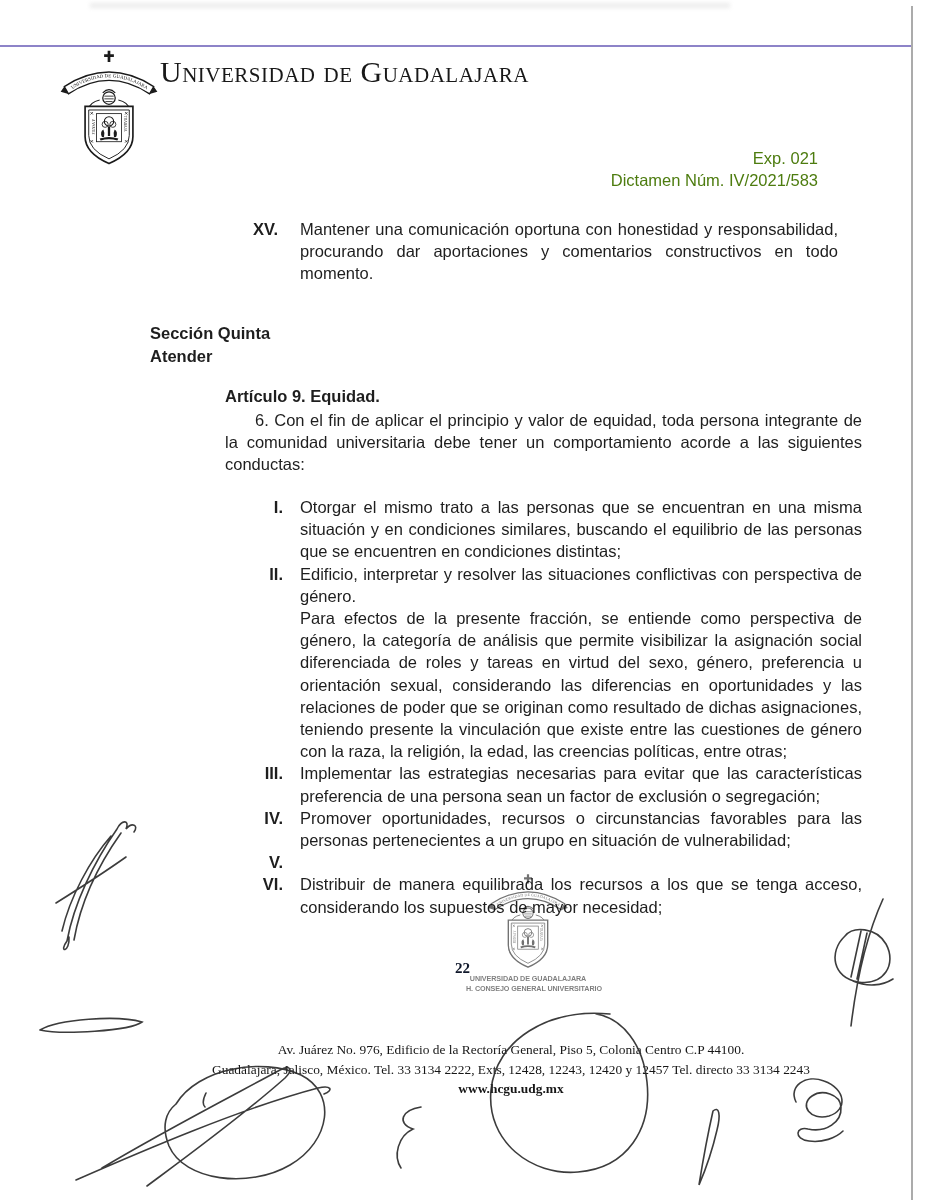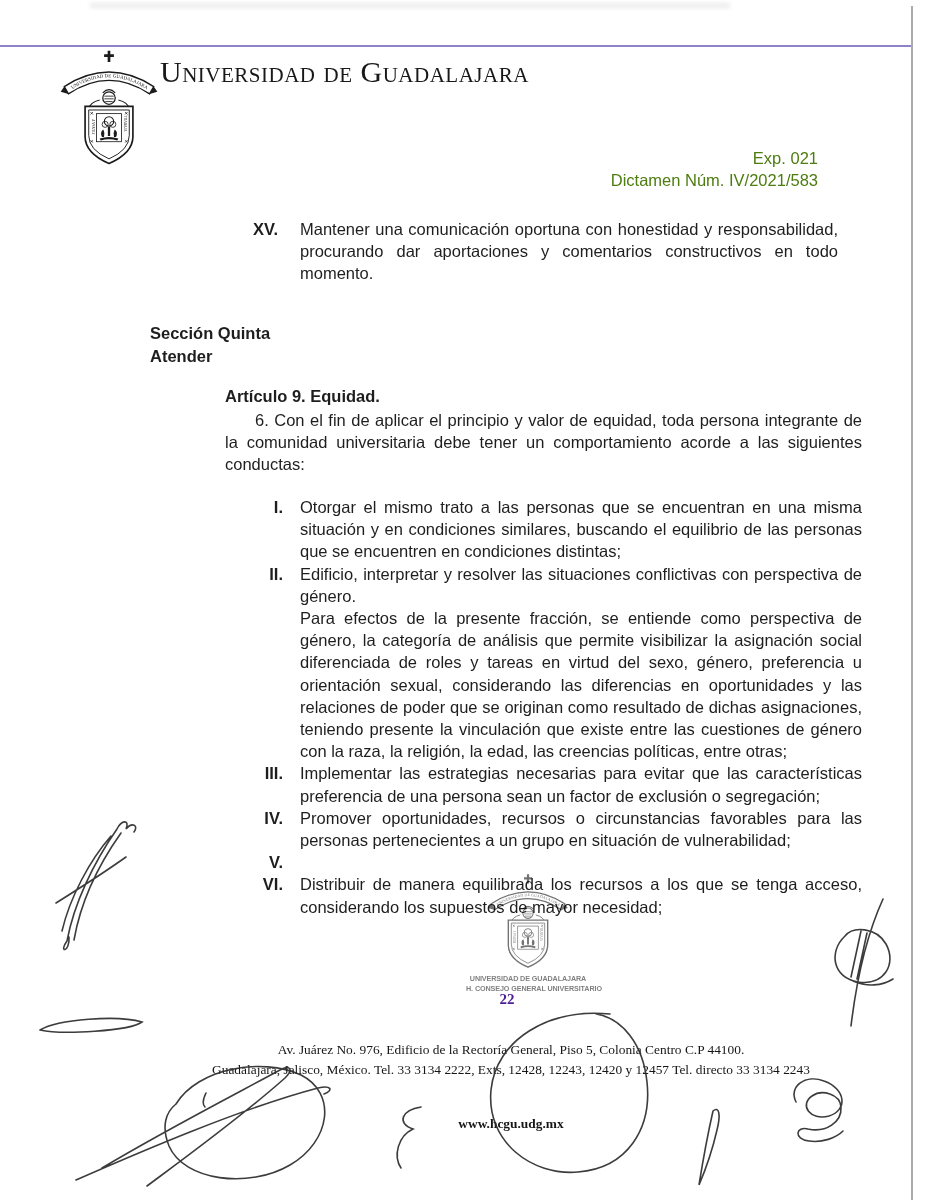--- a/index.html
+++ b/index.html
@@ -38,25 +38,25 @@
   .li .num{flex:0 0 58px;padding-right:17px;text-align:right;font-weight:bold;}
   .li .txt{flex:1;}
   .li .txt p{margin:0;}
 
   .watermark{position:absolute;left:466px;top:873px;width:124px;text-align:center;
        mix-blend-mode:multiply;opacity:.62;}
   .watermark svg{width:86px;height:101px;display:block;margin:0 auto;}
   .wm-line{font-size:7.2px;font-weight:bold;letter-spacing:-.1px;line-height:9.5px;
        color:#2f2f2f;white-space:nowrap;}
 
-  .pagenum{position:absolute;left:455px;top:991px;width:104px;text-align:center;
-       font-family:"Liberation Serif",serif;font-size:15px;font-weight:bold;color:#4c1d95;}
+  .pagenum{position:absolute;left:455px;top:960px;width:104px;
+       font-family:"Liberation Serif",serif;font-size:15px;font-weight:bold;color:#0f172a;}
   .footer{position:absolute;left:111px;top:1040px;width:800px;text-align:center;
        font-family:"Liberation Serif",serif;font-size:13.4px;line-height:19.5px;color:#161616;}
-  .footer .site{font-weight:bold;margin-top:35px;}
+  .footer .site{font-weight:bold;}
 
   .signatures{position:absolute;inset:0;width:927px;height:1200px;pointer-events:none;}
   .signatures path{fill:none;stroke:#2b2b2b;stroke-width:1.6;stroke-linecap:round;opacity:.92;}
   .defs-holder{position:absolute;width:0;height:0;overflow:hidden;}
 </style>
 </head>
 <body>
 
 <svg class="defs-holder" aria-hidden="true">
   <defs>

